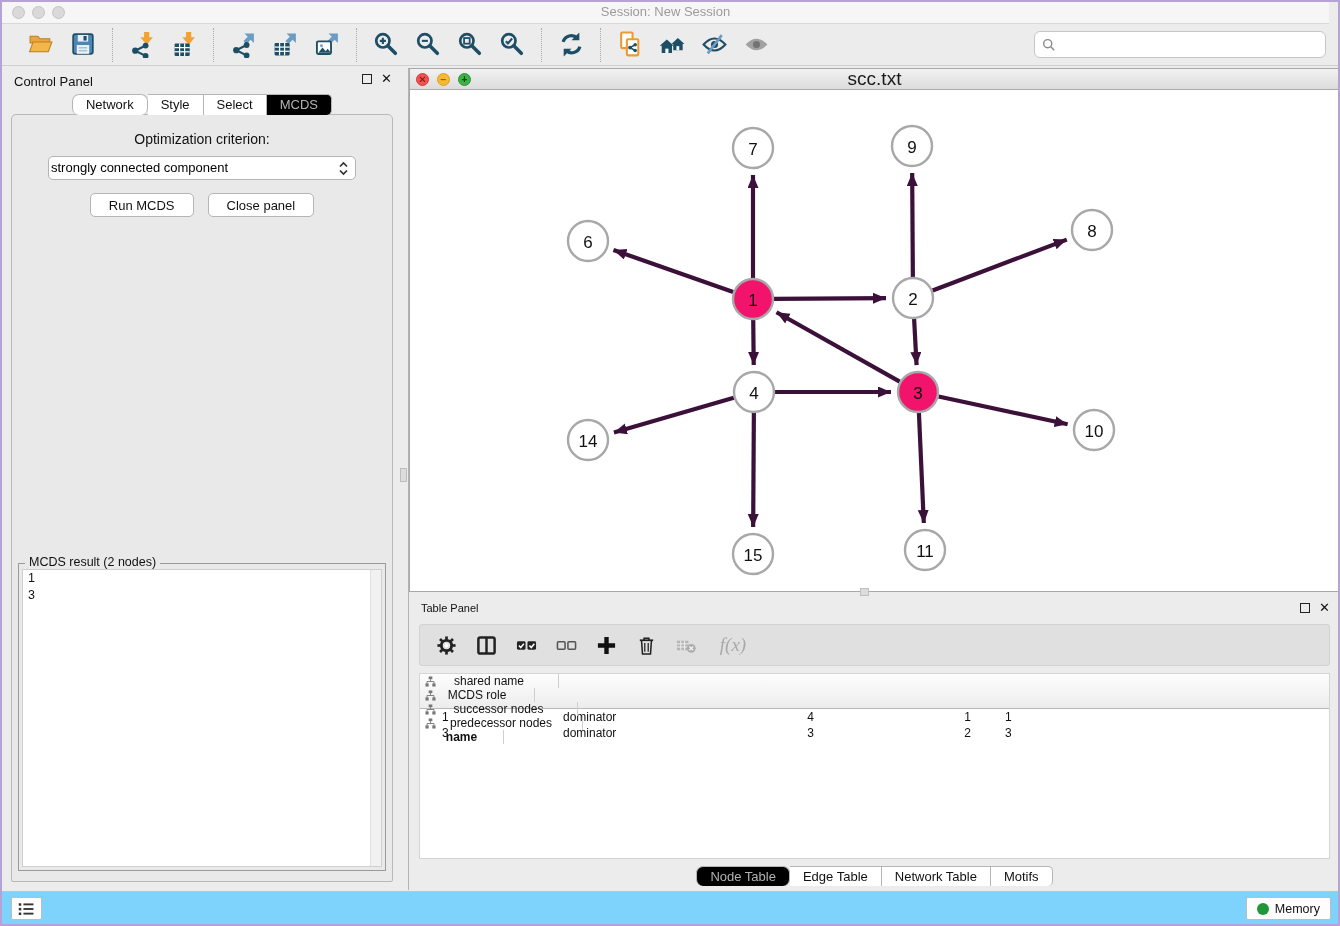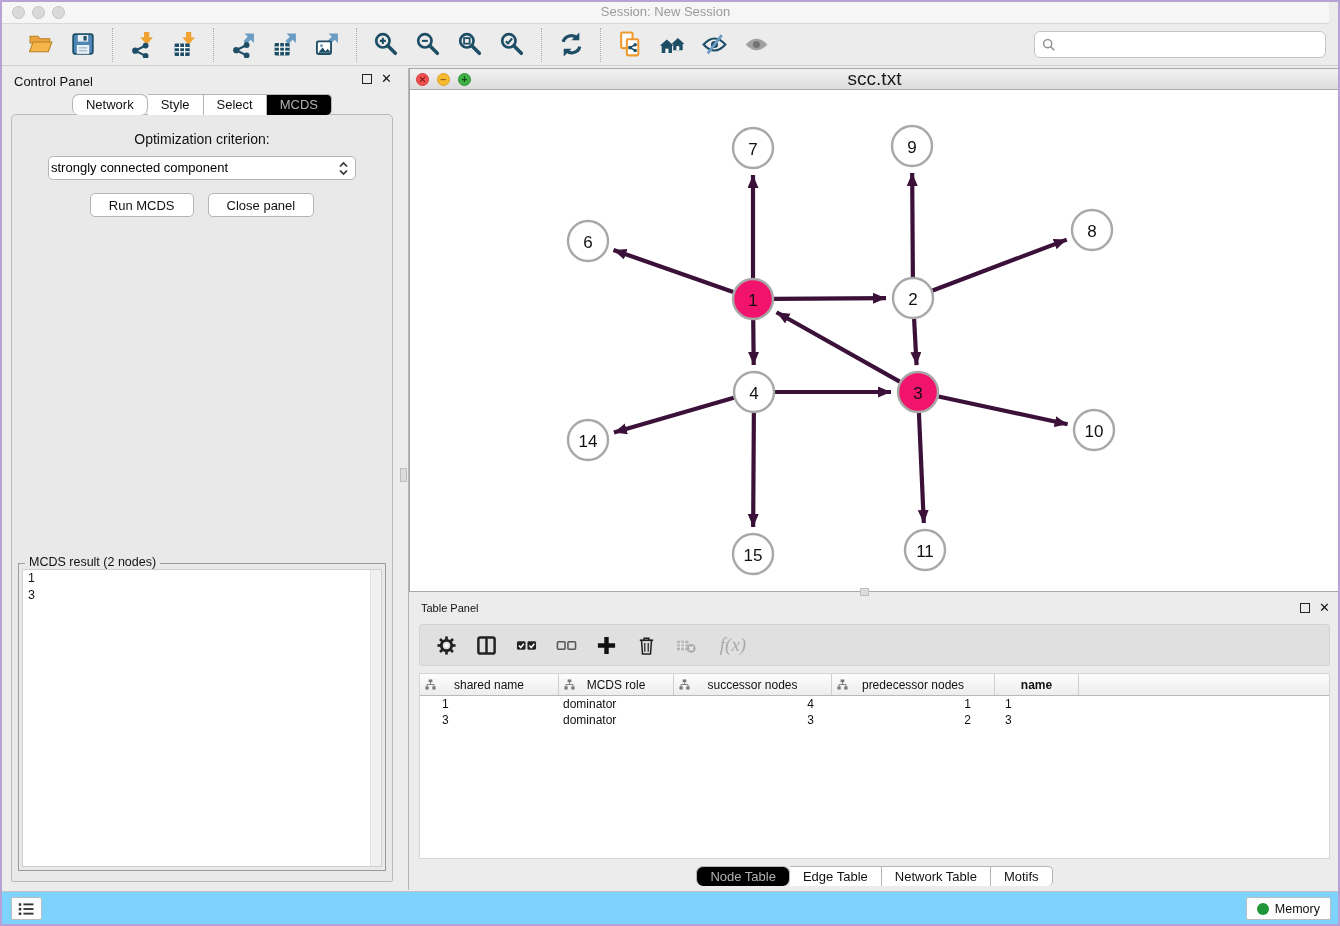--- a/index.html
+++ b/index.html
@@ -67,21 +67,21 @@
 
   
   .table-panel { position:absolute; left:407px; top:595px; width:931px; height:295px; }
   .tp-header { position:relative; height:24px; }
   .tp-title { position:absolute; left:12px; top:5px; font-size:11px; color:#111; }
   .tp-toolbar { position:absolute; left:10px; right:10px; top:27px; height:42px; background:#e0e0e0; border:1px solid #d2d2d2; border-radius:3px; display:flex; align-items:center; gap:16px; padding-left:14px; }
   .tp-btn { width:24px; height:24px; display:flex; align-items:center; justify-content:center; cursor:pointer; }
   .tp-btn svg { width:21px; height:21px; }
   .fx-label { font-family:"Liberation Serif","DejaVu Serif",serif; font-style:italic; font-size:19px; color:#a9a9a9; }
   .tbl { position:absolute; left:10px; right:10px; top:76px; bottom:33px; background:#fff; border:1px solid #d5d5d5; overflow:hidden; }
-  .thead { display:flex; height:22px; background:linear-gradient(#fdfdfd,#ededed); border-bottom:1px solid #b9b9b9; }
+  .thead { display:flex; height:35px; background:linear-gradient(#fdfdfd,#ededed); border-bottom:1px solid #b9b9b9;flex-direction:column; }
   .th { display:flex; align-items:center; justify-content:center; gap:5px; font-size:12px; color:#111; border-right:1px solid #cfcfcf; position:relative; }
   .th svg { width:11px; height:11px; position:absolute; left:5px; }
   .trow { display:flex; height:16px; font-size:12px; color:#111; background:#fff; }
   .td { line-height:16px; white-space:nowrap; overflow:hidden; }
   .tp-tabs { position:absolute; left:0; right:0; bottom:6px; display:flex; justify-content:center; }
 
   
   .footer { position:absolute; left:0; right:0; bottom:0; height:33px; border-top:1px solid #c2c2c2; background:#7dd3fc; }
   .foot-btn { position:absolute; left:9px; top:5px; width:31px; height:23px; background:#fdfdfd; border:1px solid #bdbdbd; border-radius:2px; display:flex; align-items:center; justify-content:center; cursor:pointer; }
   .foot-btn svg { width:17px; height:14px; }

